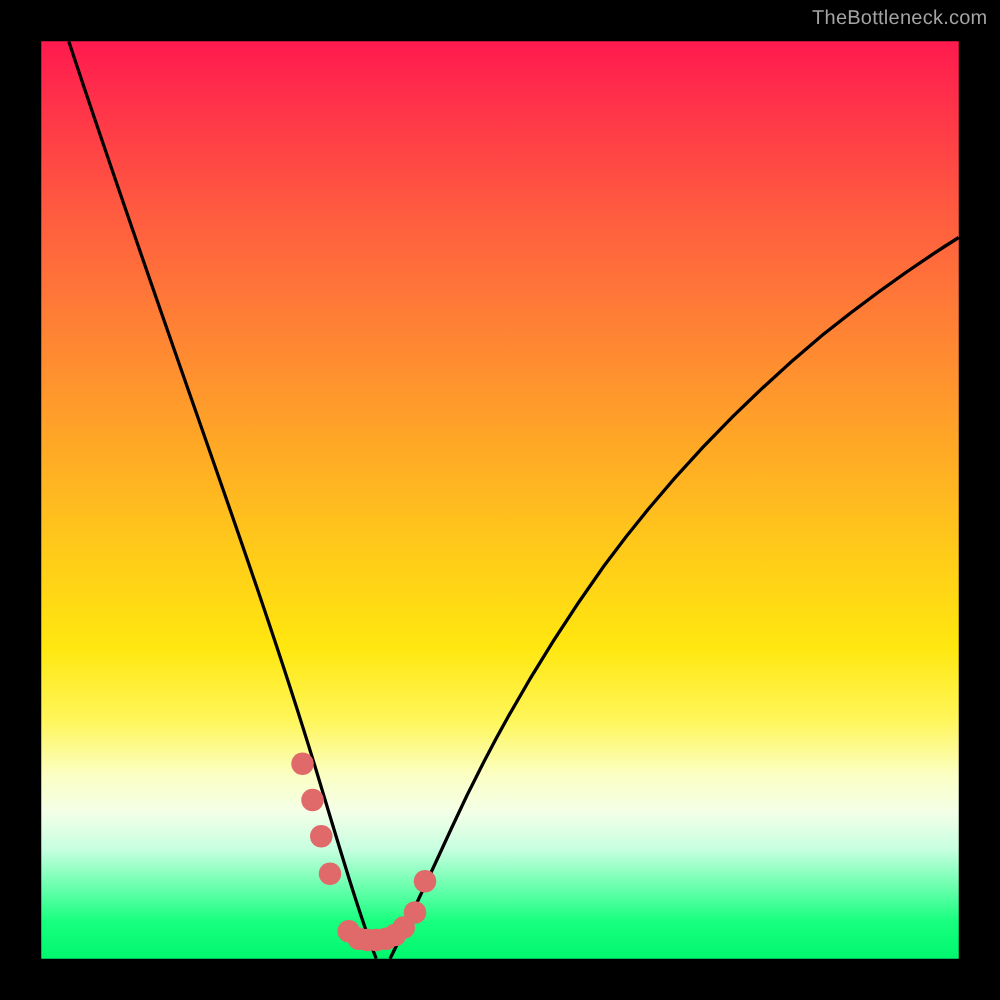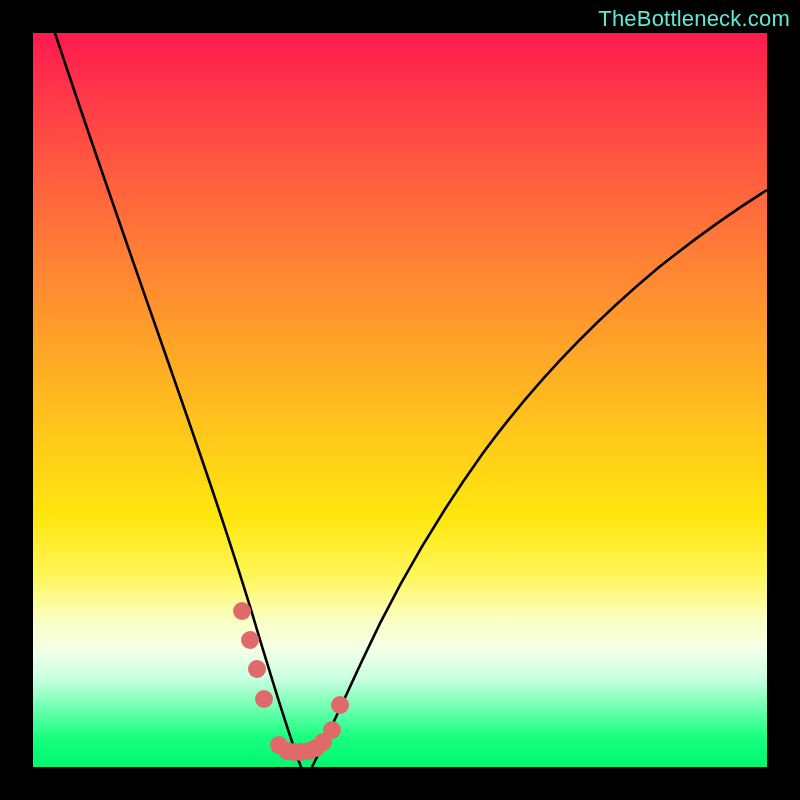--- a/index.html
+++ b/index.html
@@ -47,22 +47,22 @@
     left: 0;
     top: 0;
     width: 734px;
     height: 734px;
     overflow: visible;
   }
   .watermark {
     position: absolute;
     top: 6px;
     right: 10px;
-    color: #5eead4;
-    font-size: 22px;
+    color: #a3a3a3;
+    font-size: 16px;
     font-weight: 500;
     letter-spacing: 0.2px;
   }
 </style>
 </head>
 <body>
 
 <div class="frame">
 
   <div class="plot-area">

